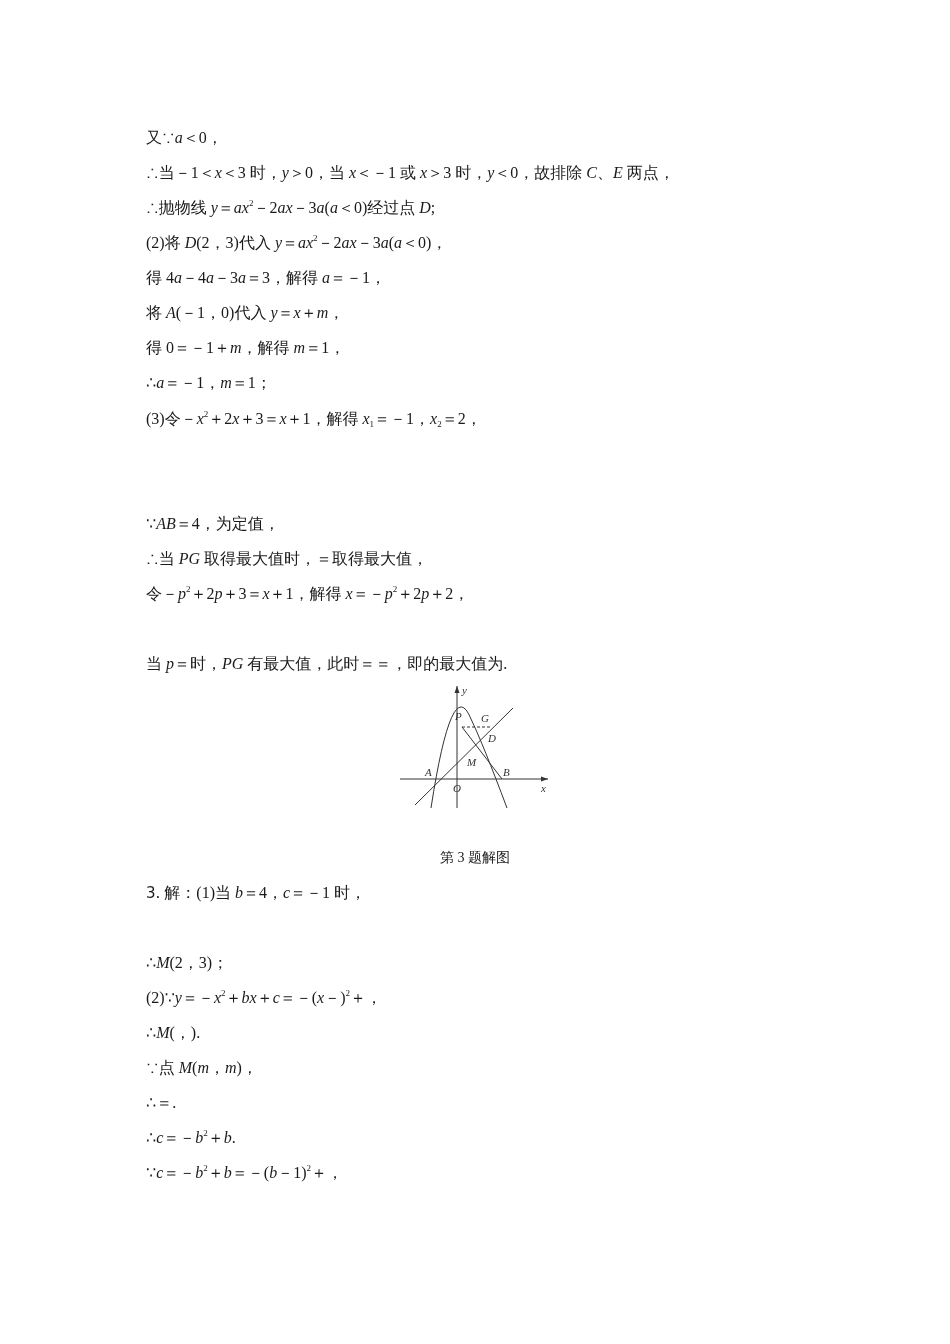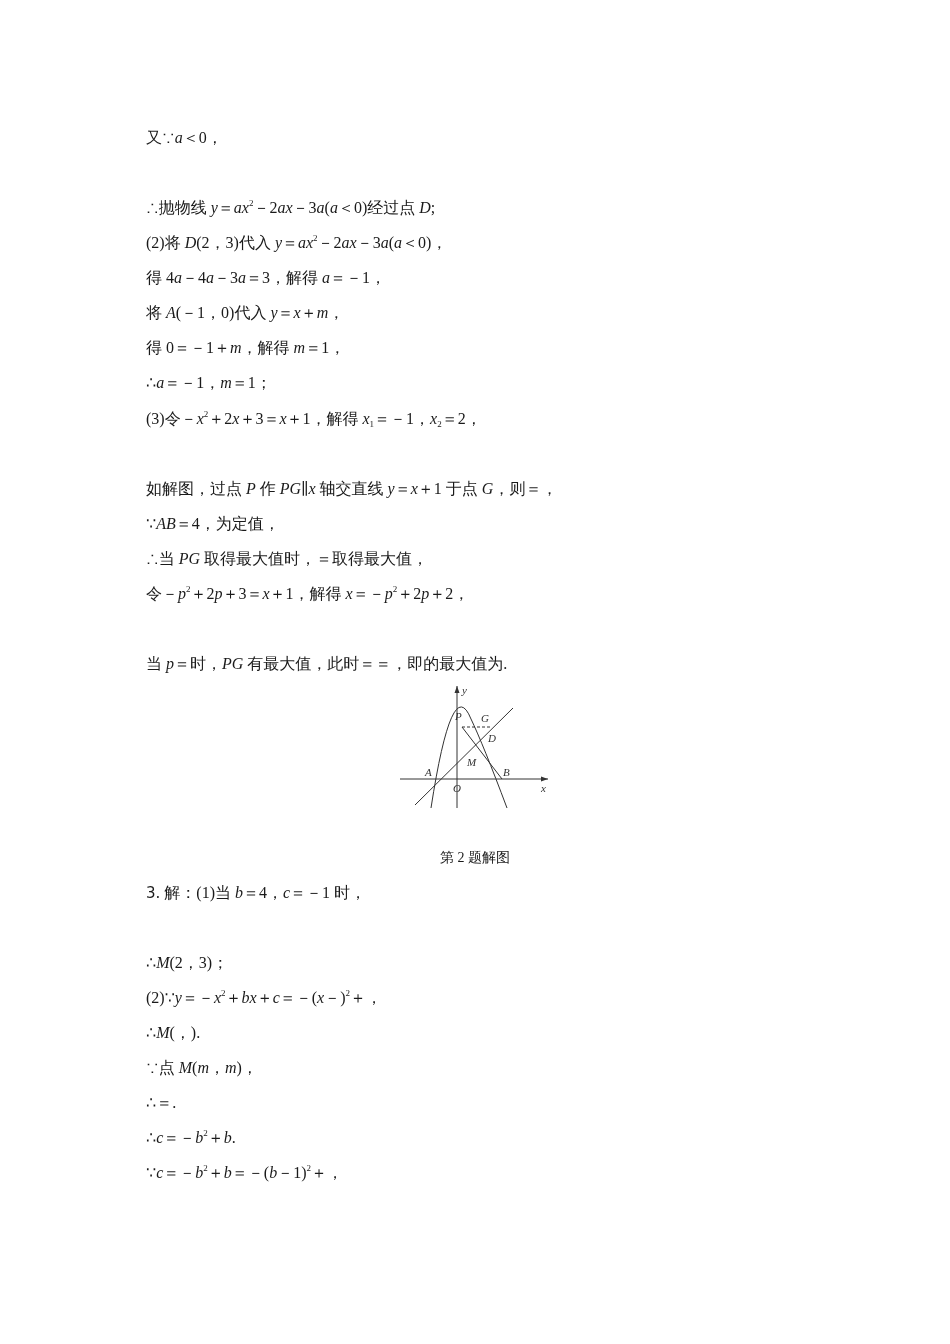--- a/index.html
+++ b/index.html
@@ -12,28 +12,28 @@
   .line sub { font-size: 9px; vertical-align: -3px; line-height: 0; }
   .figure { position: absolute; left: 395px; top: 682px; width: 160px; height: 128px; }
   .caption { position: absolute; left: 0; width: 950px; text-align: center; top: 848px; font-size: 14px; line-height: 20px; }
   .num { font-family: "DejaVu Sans", sans-serif; font-size: 15px; }
 </style>
 </head>
 <body>
 
 <div class="page">
   <div class="line" style="top:128px">又∵<i>a</i>＜0，</div>
+  <div class="line" style="top:163px">∴当－1＜<i>x</i>＜3 时，<i>y</i>＞0，当 <i>x</i>＜－1 或 <i>x</i>＞3 时，<i>y</i>＜0，故排除 <i>C</i>、<i>E</i> 两点，</div>
   <div class="line" style="top:198px">∴抛物线 <i>y</i>＝<i>ax</i><sup>2</sup>－2<i>ax</i>－3<i>a</i>(<i>a</i>＜0)经过点 <i>D</i>;</div>
   <div class="line" style="top:233px">(2)将 <i>D</i>(2，3)代入 <i>y</i>＝<i>ax</i><sup>2</sup>－2<i>ax</i>－3<i>a</i>(<i>a</i>＜0)，</div>
   <div class="line" style="top:268px">得 4<i>a</i>－4<i>a</i>－3<i>a</i>＝3，解得 <i>a</i>＝－1，</div>
   <div class="line" style="top:303px">将 <i>A</i>(－1，0)代入 <i>y</i>＝<i>x</i>＋<i>m</i>，</div>
   <div class="line" style="top:338px">得 0＝－1＋<i>m</i>，解得 <i>m</i>＝1，</div>
   <div class="line" style="top:373px">∴<i>a</i>＝－1，<i>m</i>＝1；</div>
   <div class="line" style="top:409px">(3)令－<i>x</i><sup>2</sup>＋2<i>x</i>＋3＝<i>x</i>＋1，解得 <i>x</i><sub>1</sub>＝－1，<i>x</i><sub>2</sub>＝2，</div>
-  <div class="line" style="top:479px">如解图，过点 <i>P</i> 作 <i>PG</i>∥<i>x</i> 轴交直线 <i>y</i>＝<i>x</i>＋1 于点 <i>G</i>，则＝，</div>
   <div class="line" style="top:514px">∵<i>AB</i>＝4，为定值，</div>
   <div class="line" style="top:549px">∴当 <i>PG</i> 取得最大值时，＝取得最大值，</div>
   <div class="line" style="top:584px">令－<i>p</i><sup>2</sup>＋2<i>p</i>＋3＝<i>x</i>＋1，解得 <i>x</i>＝－<i>p</i><sup>2</sup>＋2<i>p</i>＋2，</div>
   <div class="line" style="top:654px">当 <i>p</i>＝时，<i>PG</i> 有最大值，此时＝＝，即的最大值为.</div>
 
   <svg class="figure" viewBox="0 0 160 128" width="160" height="128">
     <g stroke="#333" stroke-width="1" fill="none">
 
       <line x1="5" y1="97" x2="153" y2="97"></line>
       <polygon points="153,97 146,94.5 146,99.5" fill="#333" stroke="none"></polygon>
@@ -55,21 +55,21 @@
       <text x="86" y="40">G</text>
       <text x="93" y="60">D</text>
       <text x="72" y="84">M</text>
       <text x="30" y="94">A</text>
       <text x="108" y="94">B</text>
       <text x="58" y="110">O</text>
       <text x="146" y="110">x</text>
     </g>
   </svg>
 
-  <div class="caption">第 2 题解图</div>
+  <div class="caption">第 3 题解图</div>
 
   <div class="line" style="top:883px"><span class="num">3.</span> 解：(1)当 <i>b</i>＝4，<i>c</i>＝－1 时，</div>
   <div class="line" style="top:953px">∴<i>M</i>(2，3)；</div>
   <div class="line" style="top:988px">(2)∵<i>y</i>＝－<i>x</i><sup>2</sup>＋<i>bx</i>＋<i>c</i>＝－(<i>x</i>－)<sup>2</sup>＋，</div>
   <div class="line" style="top:1023px">∴<i>M</i>(，).</div>
   <div class="line" style="top:1058px">∵点 <i>M</i>(<i>m</i>，<i>m</i>)，</div>
   <div class="line" style="top:1093px">∴＝.</div>
   <div class="line" style="top:1128px">∴<i>c</i>＝－<i>b</i><sup>2</sup>＋<i>b</i>.</div>
   <div class="line" style="top:1163px">∵<i>c</i>＝－<i>b</i><sup>2</sup>＋<i>b</i>＝－(<i>b</i>－1)<sup>2</sup>＋，</div>
 </div>

